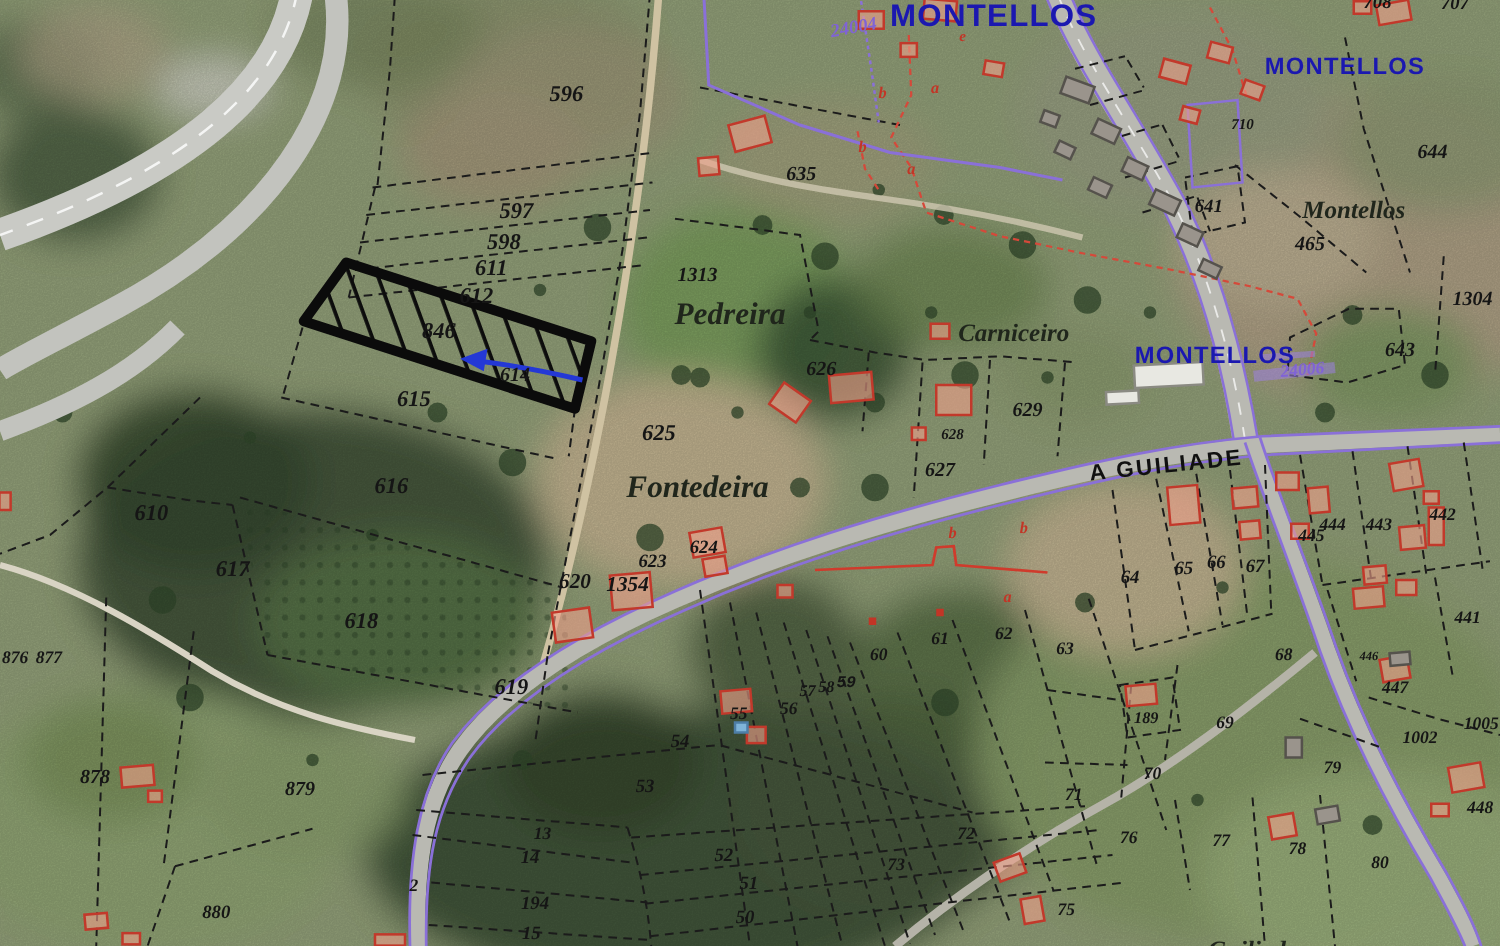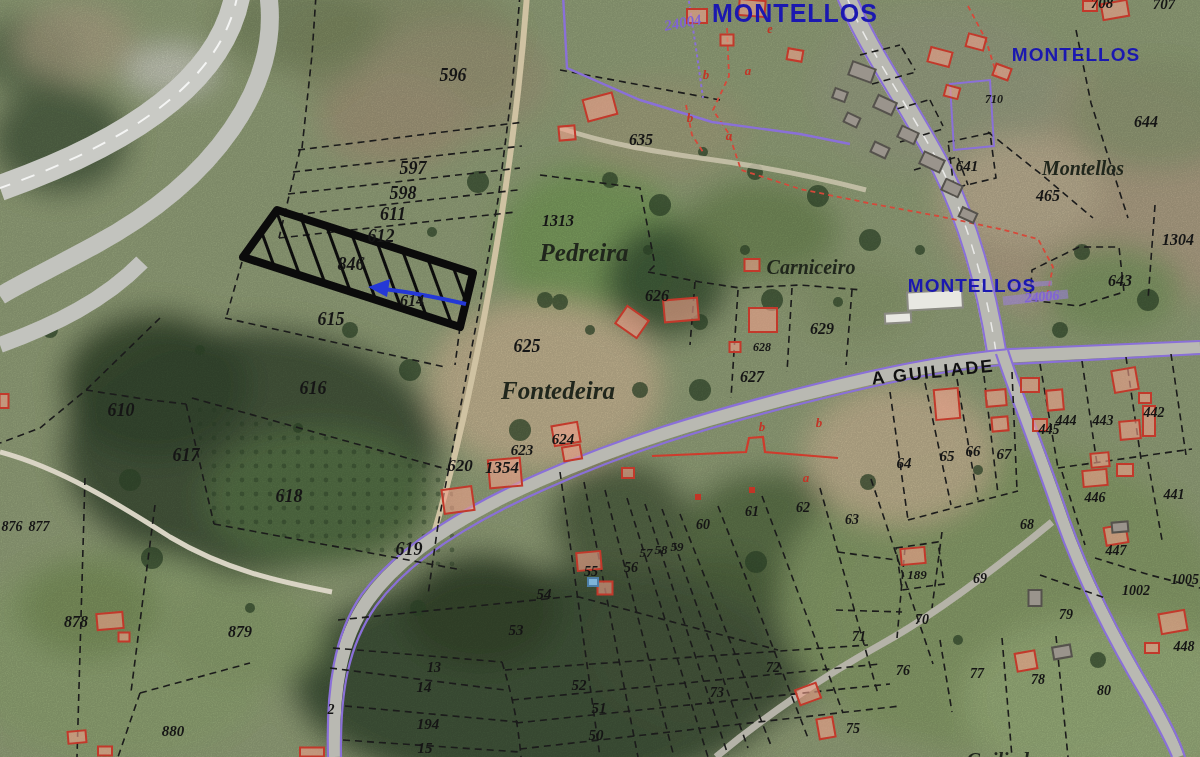--- a/index.html
+++ b/index.html
@@ -384,21 +384,21 @@
       <span class="num" style="left: 1178px; top: 240px; font-size: 16px; transform: translate(-50%, -50%);">1304</span>
       <span class="num" style="left: 904px; top: 463px; font-size: 15px; transform: translate(-50%, -50%);">64</span>
       <span class="num" style="left: 947px; top: 456px; font-size: 15px; transform: translate(-50%, -50%);">65</span>
       <span class="num" style="left: 973px; top: 451px; font-size: 15px; transform: translate(-50%, -50%);">66</span>
       <span class="num" style="left: 1004px; top: 454px; font-size: 15px; transform: translate(-50%, -50%);">67</span>
       <span class="num" style="left: 1049px; top: 430px; font-size: 14px; transform: translate(-50%, -50%);">445</span>
       <span class="num" style="left: 1066px; top: 421px; font-size: 14px; transform: translate(-50%, -50%);">444</span>
       <span class="num" style="left: 1103px; top: 421px; font-size: 14px; transform: translate(-50%, -50%);">443</span>
       <span class="num" style="left: 1154px; top: 413px; font-size: 14px; transform: translate(-50%, -50%);">442</span>
       <span class="num" style="left: 1174px; top: 495px; font-size: 14px; transform: translate(-50%, -50%);">441</span>
-      <span class="num" style="left: 1095px; top: 498px; font-size: 14px; transform: translate(-50%, -50%);">446</span>
+      <span class="num" style="left: 1095px; top: 526px; font-size: 10px; transform: translate(-50%, -50%);">446</span>
       <span class="num" style="left: 1116px; top: 551px; font-size: 14px; transform: translate(-50%, -50%);">447</span>
       <span class="num" style="left: 1184px; top: 647px; font-size: 14px; transform: translate(-50%, -50%);">448</span>
       <span class="num" style="left: 1136px; top: 591px; font-size: 14px; transform: translate(-50%, -50%);">1002</span>
       <span class="num" style="left: 1185px; top: 580px; font-size: 14px; transform: translate(-50%, -50%);">1005</span>
       <span class="num" style="left: 1027px; top: 525px; font-size: 14px; transform: translate(-50%, -50%);">68</span>
       <span class="num" style="left: 980px; top: 579px; font-size: 14px; transform: translate(-50%, -50%);">69</span>
       <span class="num" style="left: 917px; top: 574px; font-size: 13px; transform: translate(-50%, -50%);">189</span>
       <span class="num" style="left: 922px; top: 620px; font-size: 14px; transform: translate(-50%, -50%);">70</span>
       <span class="num" style="left: 859px; top: 637px; font-size: 14px; transform: translate(-50%, -50%);">71</span>
       <span class="num" style="left: 773px; top: 668px; font-size: 14px; transform: translate(-50%, -50%);">72</span>
@@ -406,21 +406,21 @@
       <span class="num" style="left: 853px; top: 729px; font-size: 14px; transform: translate(-50%, -50%);">75</span>
       <span class="num" style="left: 903px; top: 671px; font-size: 14px; transform: translate(-50%, -50%);">76</span>
       <span class="num" style="left: 977px; top: 674px; font-size: 14px; transform: translate(-50%, -50%);">77</span>
       <span class="num" style="left: 1038px; top: 680px; font-size: 14px; transform: translate(-50%, -50%);">78</span>
       <span class="num" style="left: 1066px; top: 615px; font-size: 14px; transform: translate(-50%, -50%);">79</span>
       <span class="num" style="left: 1104px; top: 691px; font-size: 14px; transform: translate(-50%, -50%);">80</span>
       <span class="num" style="left: 591px; top: 572px; font-size: 14px; transform: translate(-50%, -50%);">55</span>
       <span class="num" style="left: 631px; top: 568px; font-size: 14px; transform: translate(-50%, -50%);">56</span>
       <span class="num" style="left: 646px; top: 552px; font-size: 13px; transform: translate(-50%, -50%);">57</span>
       <span class="num" style="left: 661px; top: 549px; font-size: 13px; transform: translate(-50%, -50%);">58</span>
-      <span class="num" style="left: 677px; top: 546px; font-size: 13px; transform: translate(-50%, -50%);">59</span>
+      <span class="num" style="left: 677px; top: 546px; font-size: 13px; transform: translate(-50%, -50%); font-family: Liberation Mono, monospace;">59</span>
       <span class="num" style="left: 703px; top: 525px; font-size: 14px; transform: translate(-50%, -50%);">60</span>
       <span class="num" style="left: 752px; top: 512px; font-size: 14px; transform: translate(-50%, -50%);">61</span>
       <span class="num" style="left: 803px; top: 508px; font-size: 14px; transform: translate(-50%, -50%);">62</span>
       <span class="num" style="left: 852px; top: 520px; font-size: 14px; transform: translate(-50%, -50%);">63</span>
       <span class="num" style="left: 516px; top: 630px; font-size: 15px; transform: translate(-50%, -50%);">53</span>
       <span class="num" style="left: 544px; top: 594px; font-size: 15px; transform: translate(-50%, -50%);">54</span>
       <span class="num" style="left: 579px; top: 685px; font-size: 15px; transform: translate(-50%, -50%);">52</span>
       <span class="num" style="left: 599px; top: 708px; font-size: 15px; transform: translate(-50%, -50%);">51</span>
       <span class="num" style="left: 596px; top: 735px; font-size: 15px; transform: translate(-50%, -50%);">50</span>
       <span class="num" style="left: 434px; top: 668px; font-size: 14px; transform: translate(-50%, -50%);">13</span>

